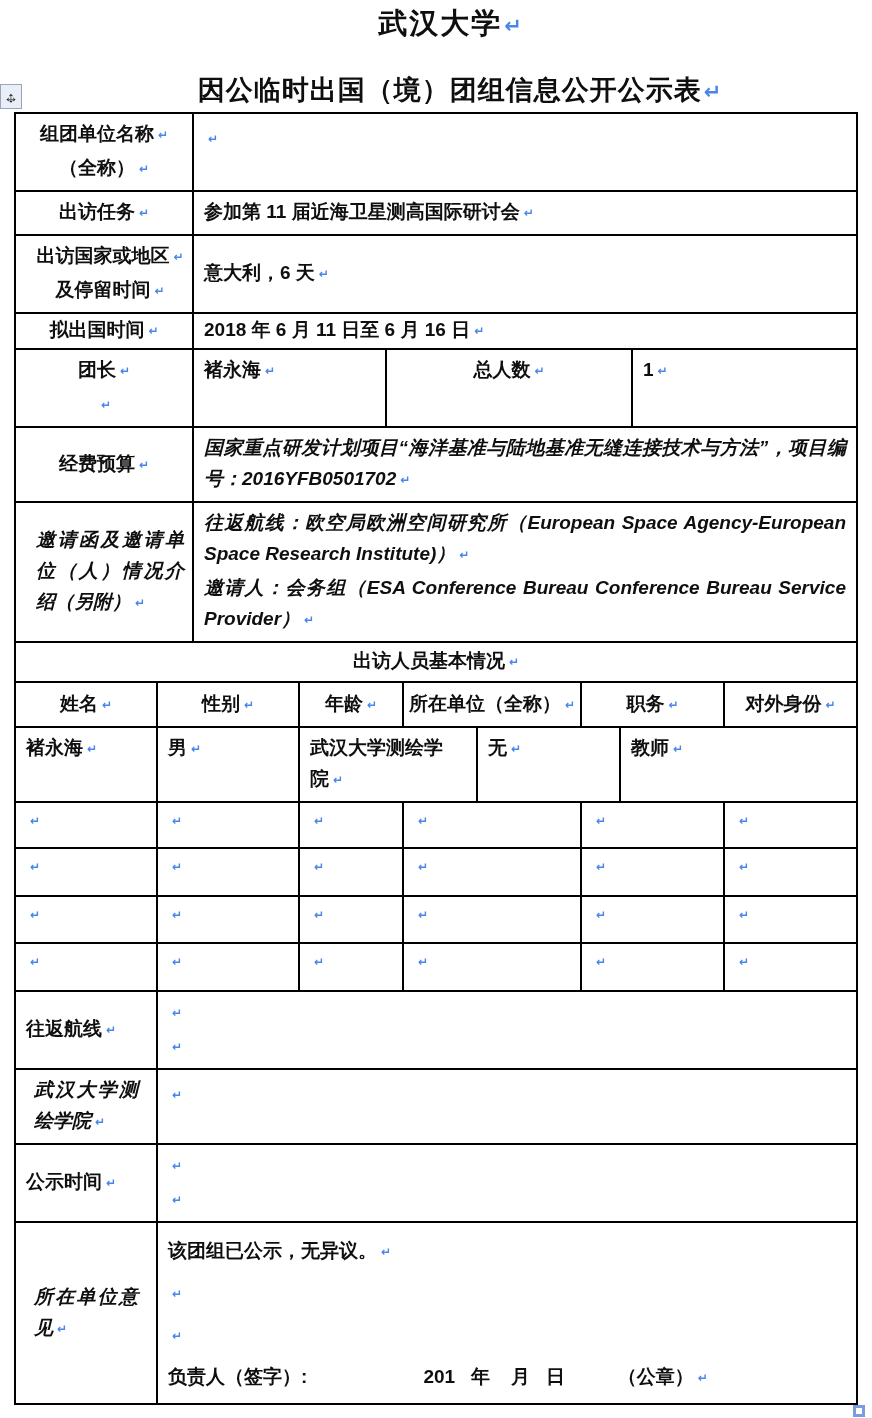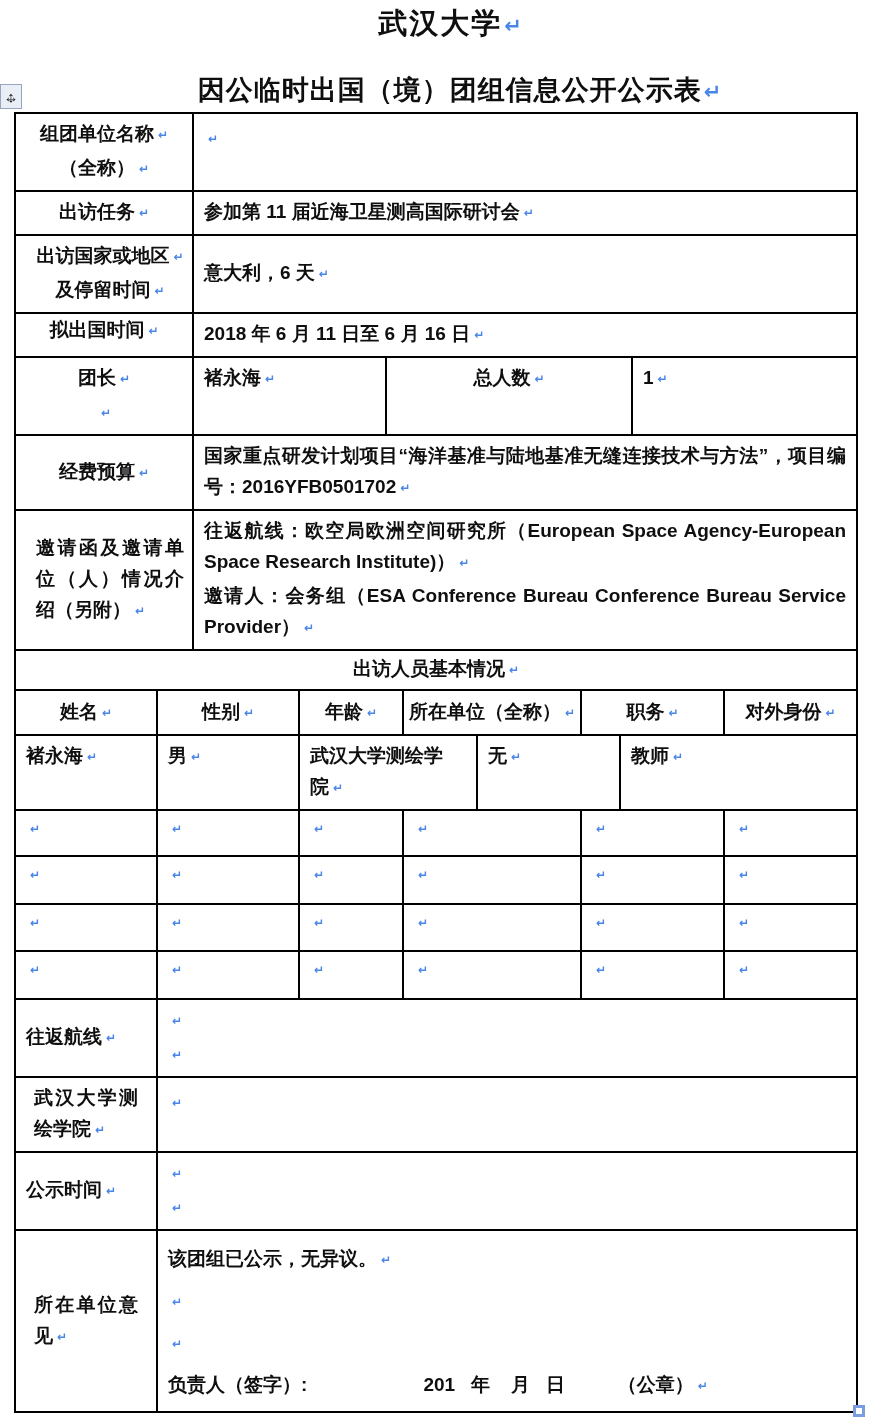--- a/index.html
+++ b/index.html
@@ -35,21 +35,21 @@
     border-right: 2px solid #000;
     padding: 4px 10px; line-height: 31px; min-width: 0;
   }
   .cell:last-child { border-right: 0; }
   .grow { flex: 1 1 auto; }
   .w178 { flex: 0 0 178px; } .w193 { flex: 0 0 193px; } .w246 { flex: 0 0 246px; }
   .w142 { flex: 0 0 142px; } .w104 { flex: 0 0 104px; } .w143 { flex: 0 0 143px; }
   .c-center { display: flex; flex-direction: column; justify-content: center; text-align: center; }
   .v-center { display: flex; flex-direction: column; justify-content: center; }
   .v-top { display: flex; flex-direction: column; justify-content: flex-start; }
-  .just { text-align: justify; text-justify: inter-ideograph; }
+  .just { text-align: justify; text-justify: inter-ideograph; font-style: italic; }
   .pre { white-space: pre-wrap; }
   .pad-sm { padding-left: 18px; padding-right: 18px; }
   .pad-md { padding-left: 20px; padding-right: 8px; }
   .unit-col { padding-right: 26px !important; }
   .opinion-body { line-height: 40px; padding-top: 8px; }
   .move-handle {
     position: absolute; left: 0; top: 84px; width: 22px; height: 25px;
     border: 1px solid #98a6bc; background: #e9eef7; z-index: 3;
   }
   .move-handle .h-arrow, .move-handle .v-arrow {
@@ -97,21 +97,21 @@
     <div class="cell w178 c-center pad-md">
       <div><span>出访国家或地区</span><span class="mk">↵</span></div>
       <div><span>及停留时间</span><span class="mk">↵</span></div>
     </div>
     <div class="cell grow v-center">
       <div><span>意大利，6 天</span><span class="mk">↵</span></div>
     </div>
   </div>
 
   <div class="row" style="min-height:30px">
-    <div class="cell w178 c-center" style="padding-top:0;padding-bottom:8px">
+    <div class="cell w178 c-center" style="padding-top:0;padding-bottom:0">
       <div><span>拟出国时间</span><span class="mk">↵</span></div>
     </div>
     <div class="cell grow v-center" style="padding-top:0;padding-bottom:0">
       <div><span>2018 年 6 月 11 日至 6 月 16 日</span><span class="mk">↵</span></div>
     </div>
   </div>
 
   <div class="row" style="min-height:60px">
     <div class="cell w178 c-center">
       <div><span>团长</span><span class="mk">↵</span></div>

